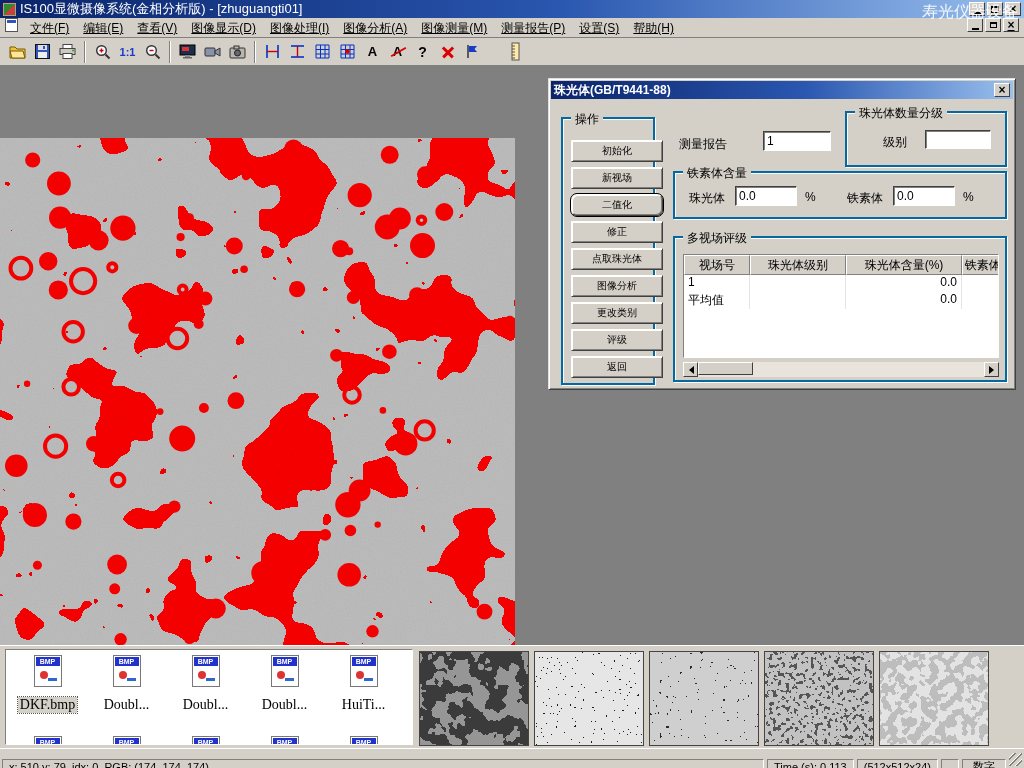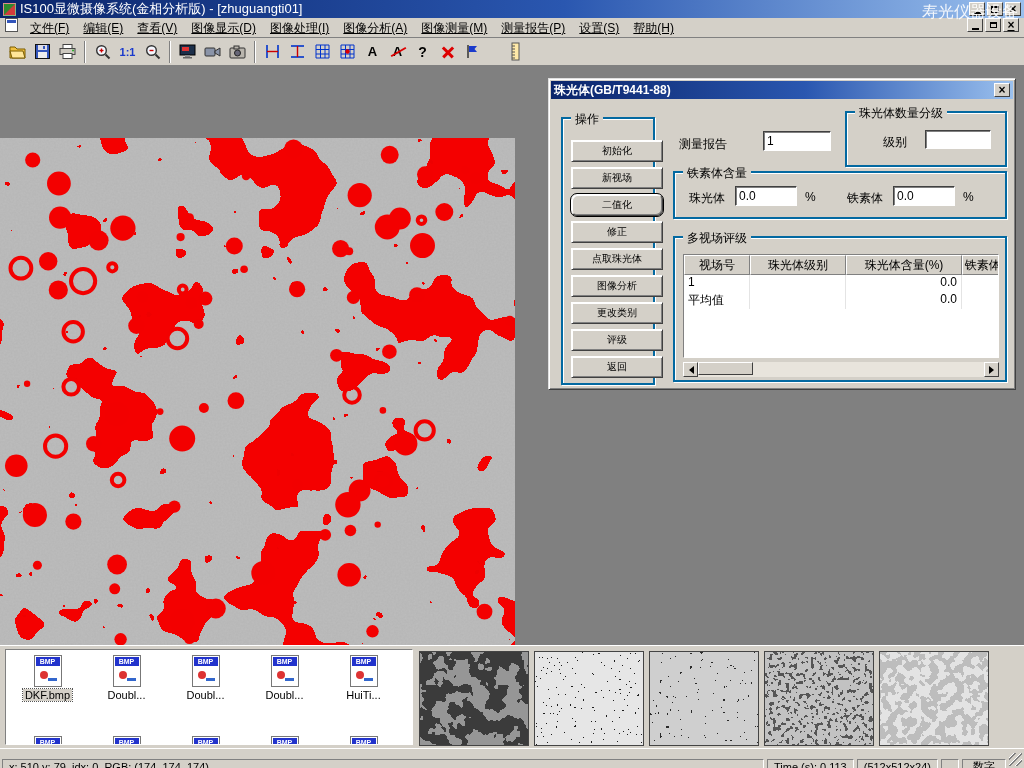--- a/index.html
+++ b/index.html
@@ -102,21 +102,21 @@
     border:1px solid;border-color:#808080 #fff #fff #808080;overflow:hidden;}
   .file-row{position:absolute;left:2px;width:402px;display:flex;}
   .file-row1{top:5px;} .file-row2{top:86px;}
   .file-item{width:79px;display:flex;flex-direction:column;align-items:center;flex:none;}
   .bmp-icon{width:28px;height:32px;background:#fff;border:1px solid #777;position:relative;flex:none;}
   .bmp-tag{position:absolute;left:1px;top:1px;right:1px;height:9px;background:#2233cc;color:#fff;
     font-size:7px;font-weight:bold;text-align:center;line-height:9px;letter-spacing:0;}
   .bmp-art{position:absolute;left:3px;top:13px;right:3px;bottom:3px;}
   .bmp-art::before{content:"";position:absolute;left:2px;top:2px;width:8px;height:8px;border-radius:50%;background:#d33;}
   .bmp-art::after{content:"";position:absolute;right:1px;bottom:2px;width:9px;height:3px;background:#36c;}
-  .file-label{font-size:11px;margin-top:2px;padding:0 2px;white-space:nowrap;}
+  .file-label{font-size:14px;margin-top:10px;padding:0 2px;white-space:nowrap;font-family:Liberation Serif, serif;}
   .file-label.selected{background:#d4d0c8;outline:1px dotted #555;}
 
   .thumbs{position:absolute;left:419px;top:5px;display:flex;gap:5px;}
   .thumb{width:110px;height:95px;border:1px solid #444;flex:none;background:#999;}
   .thumb svg{display:block;}
 
   
   .statusbar{position:absolute;left:0;top:748px;width:1024px;height:20px;background:#d4d0c8;
     display:flex;align-items:center;gap:3px;padding:2px 2px;border-top:1px solid #fff;z-index:30;}
   .st{border:1px solid;border-color:#808080 #fff #fff #808080;height:16px;display:flex;align-items:center;

